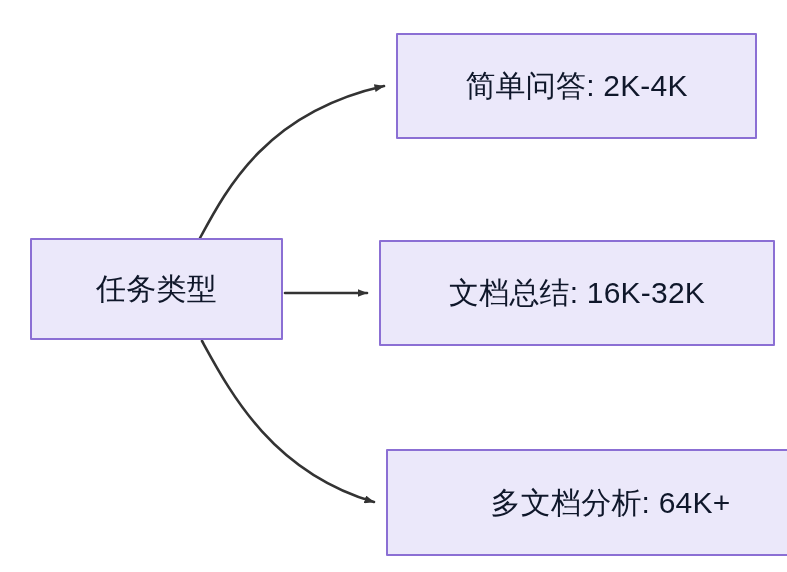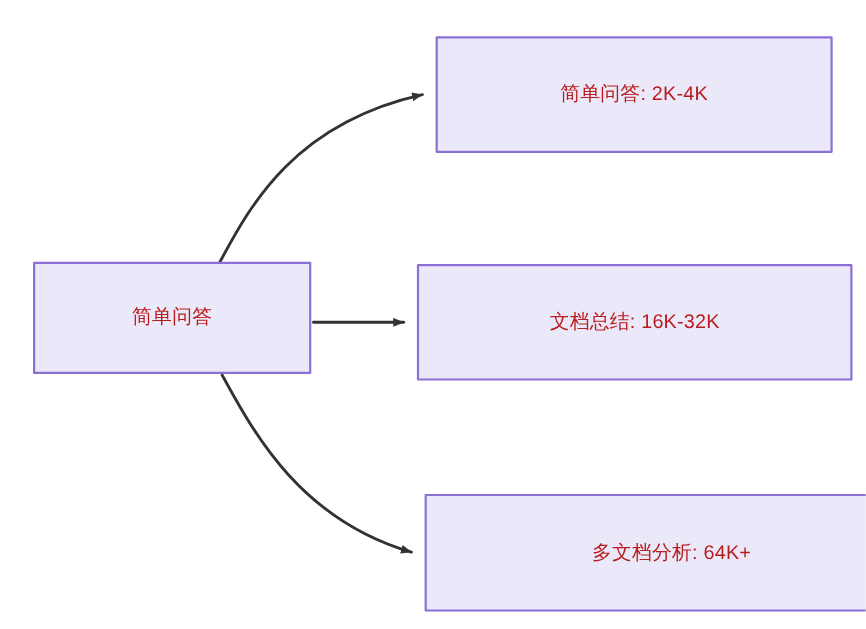--- a/index.html
+++ b/index.html
@@ -31,22 +31,22 @@
     box-sizing: border-box;
     background: #ebe8fa;
     border: 2px solid #8b6fd4;
     border-radius: 1px;
     display: flex;
     align-items: center;
     justify-content: center;
     z-index: 2;
   }
   .node-label {
-    color: #b91c1c;
-    font-size: 18px;
+    color: #0f172a;
+    font-size: 30px;
     line-height: 1.2;
     white-space: nowrap;
     letter-spacing: 0.2px;
   }
   #node-source {
     left: 30px;
     top: 238px;
     width: 253px;
     height: 102px;
   }
@@ -82,21 +82,21 @@
     </defs>
 
     <path d="M 200 238 C 228 186 268 112 384 86" fill="none" stroke="#333333" stroke-width="2.6" stroke-linecap="round" marker-end="url(#arrowhead)"></path>
 
     <path d="M 285 293 L 367 293" fill="none" stroke="#333333" stroke-width="2.6" stroke-linecap="round" marker-end="url(#arrowhead)"></path>
 
     <path d="M 202 341 C 230 392 272 472 374 502" fill="none" stroke="#333333" stroke-width="2.6" stroke-linecap="round" marker-end="url(#arrowhead)"></path>
   </svg>
 
   <div class="node" id="node-source">
-    <span class="node-label">简单问答</span>
+    <span class="node-label">任务类型</span>
   </div>
 
   <div class="node" id="node-task-0">
     <span class="node-label">简单问答: 2K-4K</span>
   </div>
 
   <div class="node" id="node-task-1">
     <span class="node-label">文档总结: 16K-32K</span>
   </div>
 

